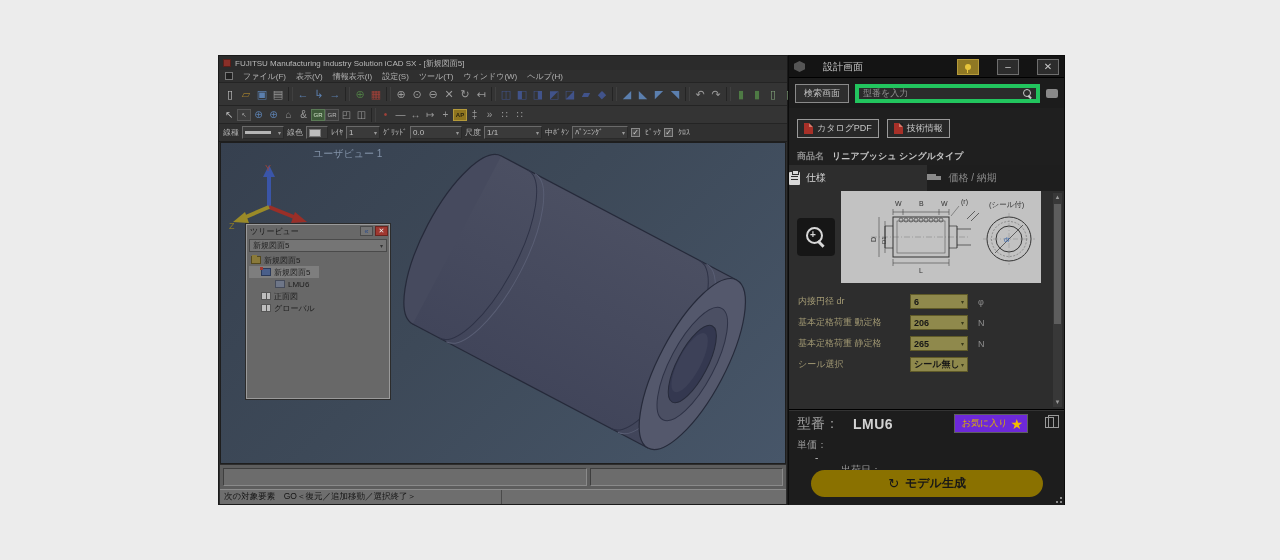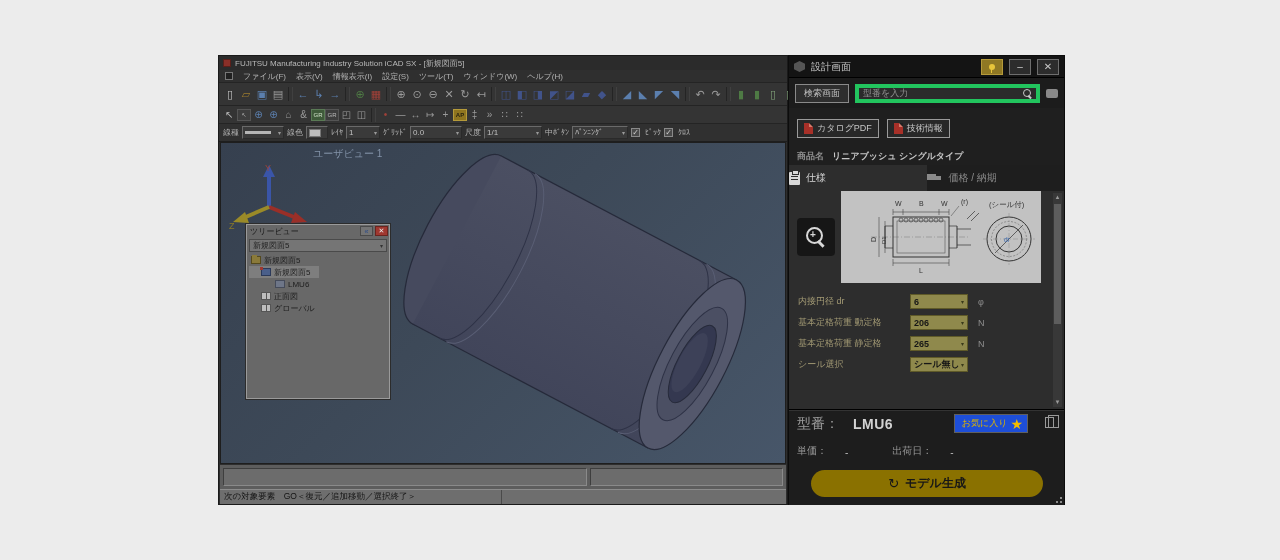--- a/index.html
+++ b/index.html
@@ -56,21 +56,21 @@
   .ti-view:before { content:""; position:absolute; left:4px; top:0; width:1px; height:6px; background:#555; }
 
   .cmdarea { position:absolute; left:1px; top:409px; width:566px; height:24px; background:#5d5d5d; display:flex; gap:3px; align-items:center; padding:2px 3px; }
   .cmdbox { height:18px; background:#6c6c6c; border:1px solid #3e3e3e; border-bottom-color:#8a8a8a; border-right-color:#8a8a8a; }
   .cmdbox.wide { flex:1.9; } .cmdbox.narrow { flex:1; }
   .statusbar { position:absolute; left:1px; top:433px; width:566px; height:15px; background:#6e6e6e; border-top:1px solid #8c8c8c; display:flex; align-items:center; font-size:8.5px; color:#141414; }
   .statusbar .s1 { flex:0 0 282px; padding-left:4px; border-right:1px solid #4a4a4a; height:100%; display:flex; align-items:center; white-space:nowrap; overflow:hidden; }
 
   
   .panel { position:absolute; left:788px; top:55px; width:277px; height:450px; background:#1d1d1d; border:1px solid #0c0c0c; color:#c8c8c8; }
-  .p-title { height:22px; background:#141414; display:flex; align-items:center; gap:6px; padding:0 5px; border-bottom:1px solid #000; }
+  .p-title { height:22px; background:#141414; display:flex; align-items:center; gap:18px; padding:0 5px; border-bottom:1px solid #000; }
   .p-cube { width:11px; height:11px; background:#555; clip-path:polygon(50% 0,100% 25%,100% 75%,50% 100%,0 75%,0 25%); }
   .p-title .t { flex:1; font-size:10px; color:#c4c4c4; }
   .tbtn { width:22px; height:16px; display:flex; align-items:center; justify-content:center; border:1px solid #6e6e6e; background:#2c2c2c; color:#c8c8c8; font-size:10px; }
   .tbtn.pin { background:#8f7824; border-color:#b59a3a; position:relative; }
   .pinhead { width:6px; height:6px; border-radius:50%; background:#e8c53a; position:relative; }
   .pinhead:after { content:""; position:absolute; left:2px; top:5px; width:1px; height:4px; background:#e8c53a; }
 
   .p-search { height:30px; display:flex; align-items:center; gap:6px; padding:0 6px; background:#1c1c1c; }
   .btn-search-screen { height:19px; padding:0 8px; background:#2e2e2e; border:1px solid #8a8a8a; color:#c0c0c0; font-size:9px; display:flex; align-items:center; }
   .p-input { flex:1; height:19px; background:#2b2b2b; border:4px solid #22c55e; display:flex; align-items:center; padding:0 4px; }
@@ -123,25 +123,25 @@
   .param-row { display:flex; align-items:center; height:21px; font-size:9px; }
   .param-row .plab { width:112px; color:#a39a74; }
   .psel { width:58px; height:15px; background:#8f894c; border:1px solid #5f5a28; display:flex; align-items:center; justify-content:space-between; padding:0 3px; color:#161616; font-weight:bold; }
   .psel .car { font-size:6px; color:#3a3a1a; font-weight:normal; }
   .param-row .unit { margin-left:10px; color:#8f8f8f; }
 
   .p-bottom { height:96px; background:#1d1d1d; border-top:1px solid #000; box-shadow:inset 0 1px 0 #333; position:relative; }
   .row-partno { display:flex; align-items:center; height:28px; padding:0 8px; font-size:14px; }
   .row-partno .lab { color:#9a9a9a; }
   .row-partno .val { margin-left:14px; color:#d2d2d2; font-weight:bold; letter-spacing:0.5px; }
-  .btn-fav { position:absolute; right:36px; top:4px; height:19px; padding:0 4px 0 7px; background:#1d4ed8; border:1px solid #5f5f5f; display:flex; align-items:center; gap:3px; font-size:9px; color:#dcb200; }
+  .btn-fav { position:absolute; right:36px; top:4px; height:19px; padding:0 4px 0 7px; background:#6d28d9; border:1px solid #5f5f5f; display:flex; align-items:center; gap:3px; font-size:9px; color:#dcb200; }
   .btn-fav .star { color:#f2bb00; font-size:14px; line-height:1; }
   .copyicon { position:absolute; right:10px; top:7px; width:9px; height:11px; border:1px solid #9a9a9a; background:#1d1d1d; }
   .copyicon:before { content:""; position:absolute; left:2px; top:-3px; width:9px; height:11px; border:1px solid #9a9a9a; }
-  .row-price { display:flex; align-items:flex-end; height:20px; padding:0 8px; font-size:10px; color:#9a9a9a; }
+  .row-price { display:flex; align-items:flex-start; height:20px; padding:0 8px; font-size:10px; color:#9a9a9a;flex-direction:column; }
   .row-price .val { color:#bdbdbd; margin-left:18px; }
   .row-price .lab2 { margin-left:44px; }
   .btn-generate { position:absolute; left:22px; top:60px; width:232px; height:27px; background:#8a7100; border:none; border-radius:14px; color:#161616; font-size:12px; font-weight:bold; font-family:inherit; display:flex; align-items:center; justify-content:center; gap:6px; }
   .btn-generate .ric { font-size:13px; font-weight:normal; }
   .grip { position:absolute; right:2px; bottom:2px; width:8px; height:8px; }
   .grip i { position:absolute; width:2px; height:2px; background:#8a8a8a; }
   .grip i:nth-child(1){ right:0; bottom:0; } .grip i:nth-child(2){ right:4px; bottom:0; } .grip i:nth-child(3){ right:0; bottom:4px; }
 
   svg text { font-family:"Liberation Sans","DejaVu Sans",sans-serif; }
 </style>

